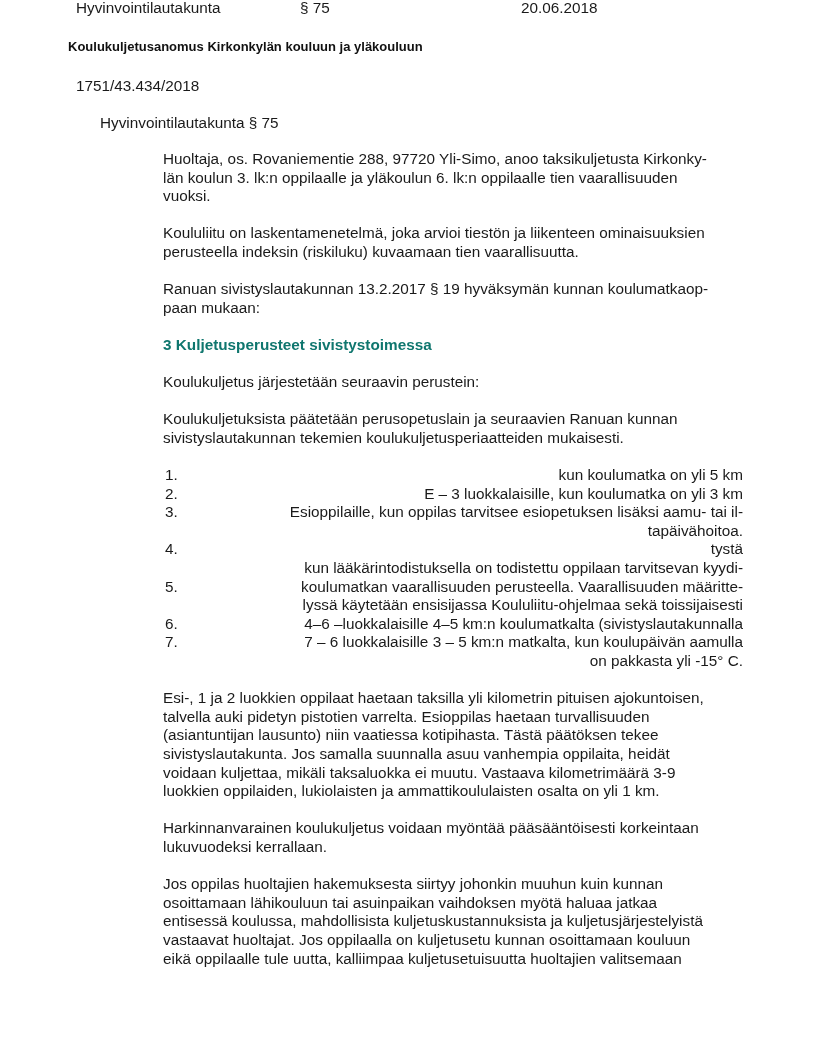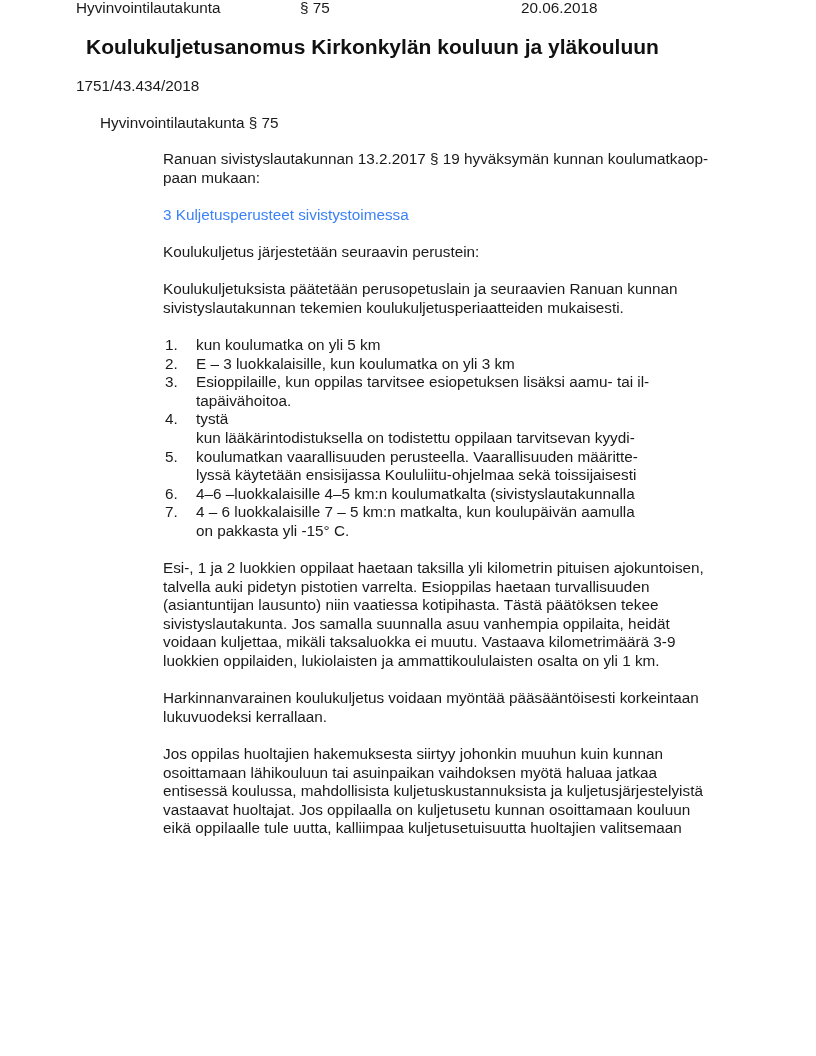--- a/index.html
+++ b/index.html
@@ -26,22 +26,22 @@
       line-height: 20px;
     }
     .header-row span { position: absolute; top: 0; white-space: nowrap; }
     .h-org { left: 0; }
     .h-sec { left: 224px; }
     .h-date { left: 445px; }
 
     .title {
       position: absolute;
       top: 36px;
-      left: 86px;
-      font-size: 21px;
+      left: 68px;
+      font-size: 13px;
       font-weight: bold;
       line-height: 22px;
       white-space: nowrap;
       color: #111;
     }
     .ref {
       position: absolute;
       top: 76px;
       left: 76px;
       line-height: 20px;
@@ -60,57 +60,66 @@
       top: 150px;
       left: 163px;
       width: 580px;
       line-height: 18.6px;
     }
     .body p {
       margin: 0 0 18.6px 0;
     }
     .body .line { display: block; white-space: nowrap; }
     .subhead {
-      font-weight: normal;
+      font-weight: bold;
       margin: 0 0 18.6px 0;
       line-height: 18.6px;
-      color: #3b82f6;
+      color: #0f766e;
     }
     ol.criteria {
       list-style: none;
       margin: 0 0 18.6px 0;
       padding: 0;
     }
     ol.criteria li {
       position: relative;
       padding-left: 33px;
       line-height: 18.6px;
     }
     ol.criteria li .num {
       position: absolute;
       left: 2px;
       top: 0;
     }
-    ol.criteria li .txt .line { display: block; white-space: nowrap; }
+    ol.criteria li .txt .line { display: block; white-space: nowrap; text-align: right; }
   </style>
 </head>
 <body>
 
 <div class="header-row">
   <span class="h-org">Hyvinvointilautakunta</span>
   <span class="h-sec">§ 75</span>
   <span class="h-date">20.06.2018</span>
 </div>
 
 <div class="title">Koulukuljetusanomus Kirkonkylän kouluun ja yläkouluun</div>
 <div class="ref">1751/43.434/2018</div>
 <div class="org-sec">Hyvinvointilautakunta § 75</div>
 
 <div class="body">
   <p>
+    <span class="line">Huoltaja, os. Rovaniementie 288, 97720 Yli-Simo, anoo taksikuljetusta Kirkonky-</span>
+    <span class="line">län koulun 3. lk:n oppilaalle ja yläkoulun 6. lk:n oppilaalle tien vaarallisuuden</span>
+    <span class="line">vuoksi.</span>
+  </p>
+  <p>
+    <span class="line">Koululiitu on laskentamenetelmä, joka arvioi tiestön ja liikenteen ominaisuuksien</span>
+    <span class="line">perusteella indeksin (riskiluku) kuvaamaan tien vaarallisuutta.</span>
+  </p>
+  <p>
     <span class="line">Ranuan sivistyslautakunnan 13.2.2017 § 19 hyväksymän kunnan koulumatkaop-</span>
     <span class="line">paan mukaan:</span>
   </p>
 
   <div class="subhead">3 Kuljetusperusteet sivistystoimessa</div>
 
   <p>
     <span class="line">Koulukuljetus järjestetään seuraavin perustein:</span>
   </p>
   <p>
@@ -154,21 +163,21 @@
     </li>
     <li>
       <span class="num">6.</span>
       <span class="txt">
         <span class="line">4–6 –luokkalaisille 4–5 km:n koulumatkalta (sivistyslautakunnalla</span>
       </span>
     </li>
     <li>
       <span class="num">7.</span>
       <span class="txt">
-        <span class="line">4 – 6 luokkalaisille 7 – 5 km:n matkalta, kun koulupäivän aamulla</span>
+        <span class="line">7 – 6 luokkalaisille 3 – 5 km:n matkalta, kun koulupäivän aamulla</span>
         <span class="line">on pakkasta yli -15° C.</span>
       </span>
     </li>
   </ol>
 
   <p>
     <span class="line">Esi-, 1 ja 2 luokkien oppilaat haetaan taksilla yli kilometrin pituisen ajokuntoisen,</span>
     <span class="line">talvella auki pidetyn pistotien varrelta. Esioppilas haetaan turvallisuuden</span>
     <span class="line">(asiantuntijan lausunto) niin vaatiessa kotipihasta. Tästä päätöksen tekee</span>
     <span class="line">sivistyslautakunta. Jos samalla suunnalla asuu vanhempia oppilaita, heidät</span>

